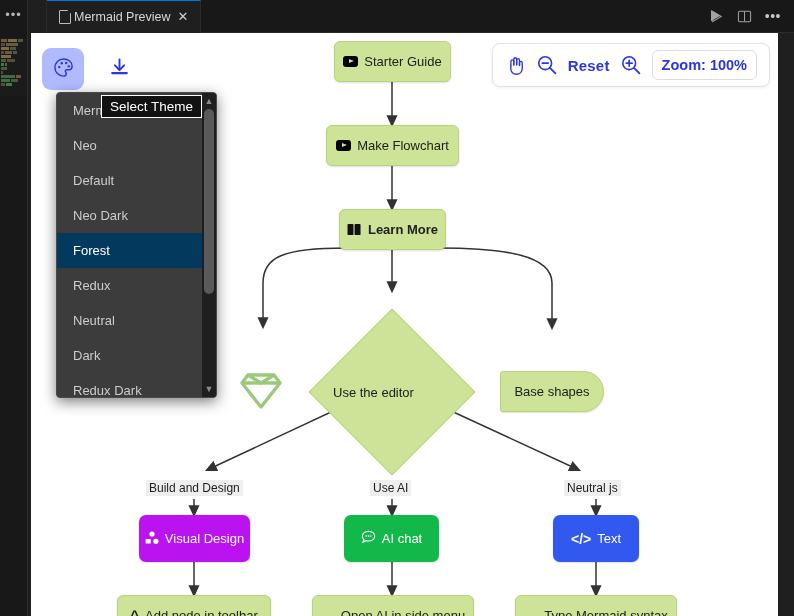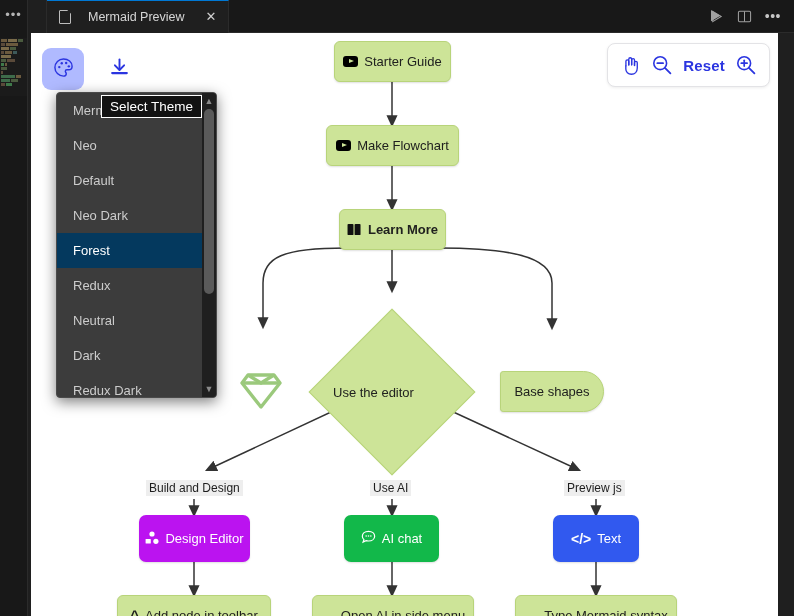--- a/index.html
+++ b/index.html
@@ -36,21 +36,21 @@
     background: #4a4a4a;
   }
 
   
   .tabbar {
     position: absolute; left: 47px; top: 0; right: 0; height: 33px;
     background: #181818; border-bottom: 1px solid #2b2b2b;
     display: flex; align-items: stretch;
   }
   .tab {
-    display: flex; align-items: center; gap: 17px;
+    display: flex; align-items: center; gap: 3px;
     padding: 0 10px 0 12px; height: 33px;
     background: #1f1f1f; color: #d6d6d6; font-size: 12.5px;
     border-right: 1px solid #2b2b2b;
     border-top: 1px solid #0078d4;
   }
   .tab .file-ic { width: 12px; height: 14px; position: relative; }
   .tab .file-ic:before {
     content: ""; position: absolute; inset: 0;
     border: 1.3px solid #bdbdbd; border-radius: 1px;
     clip-path: polygon(0 0, 68% 0, 100% 26%, 100% 100%, 0 100%);
@@ -355,32 +355,32 @@
 
       <div class="diamond-node" style="left:302px;top:300px;"></div>
       <div class="diamond-text" style="left:302px;top:352px;width:118px;text-align:left;">Use the editor</div>
 
       <div class="node n-stadium" style="left:469px;top:338px;width:104px;height:41px;">
         <span>Base shapes</span>
       </div>
 
       <div class="edge-label" style="left:115px;top:447px;">Build and Design</div>
       <div class="edge-label" style="left:339px;top:447px;">Use AI</div>
-      <div class="edge-label" style="left:533px;top:447px;">Preview js</div>
+      <div class="edge-label" style="left:533px;top:447px;">Neutral js</div>
 
       <div class="node n-purple" style="left:108px;top:482px;width:111px;height:47px;">
         <span class="ndlabel">
           <span>
             <svg width="14" height="13" viewBox="0 0 14 13">
               <circle cx="7" cy="3" r="2.6" fill="#fff"></circle>
               <rect x="0.6" y="8" width="5.2" height="4.6" rx="0.6" fill="#fff"></rect>
               <circle cx="10.9" cy="10.3" r="2.6" fill="#fff"></circle>
             </svg>
           </span>
-          <span>Design Editor</span>
+          <span>Visual Design</span>
         </span>
       </div>
 
       <div class="node n-greenish" style="left:313px;top:482px;width:95px;height:47px;">
         <span class="ndlabel">
           <span>
             <svg width="15" height="14" viewBox="0 0 16 15">
               <path d="M8,1.4 C12,1.4 14.6,3.6 14.6,6.6 C14.6,9.6 12,11.8 8,11.8 C7,11.8 6.2,11.7 5.4,11.4 L2.2,13 L3.1,10.3 C2,9.4 1.4,8.1 1.4,6.6 C1.4,3.6 4,1.4 8,1.4 Z" fill="none" stroke="#fff" stroke-width="1.3"></path>
               <circle cx="5.5" cy="6.5" r="0.85" fill="#fff"></circle>
               <circle cx="8" cy="6.5" r="0.85" fill="#fff"></circle>
@@ -462,20 +462,21 @@
       </span>
       <span class="zb-reset">Reset</span>
       <span class="zb-ic">
         <svg width="22" height="22" viewBox="0 0 22 22">
           <circle cx="9.2" cy="9.2" r="6.4" fill="none" stroke="#2b35e0" stroke-width="1.6"></circle>
           <line x1="13.9" y1="13.9" x2="19.4" y2="19.4" stroke="#2b35e0" stroke-width="1.8" stroke-linecap="round"></line>
           <line x1="6.3" y1="9.2" x2="12.1" y2="9.2" stroke="#2b35e0" stroke-width="1.7" stroke-linecap="round"></line>
           <line x1="9.2" y1="6.3" x2="9.2" y2="12.1" stroke="#2b35e0" stroke-width="1.7" stroke-linecap="round"></line>
         </svg>
       </span>
+      <span class="zb-level">Zoom: 100%</span>
     </div>
 
   </div>
 
   <div class="dropdown">
     <div class="dd-scroll">
       <div class="dd-item">
           <span>Mermaid</span>
         </div>
       <div class="dd-item">

